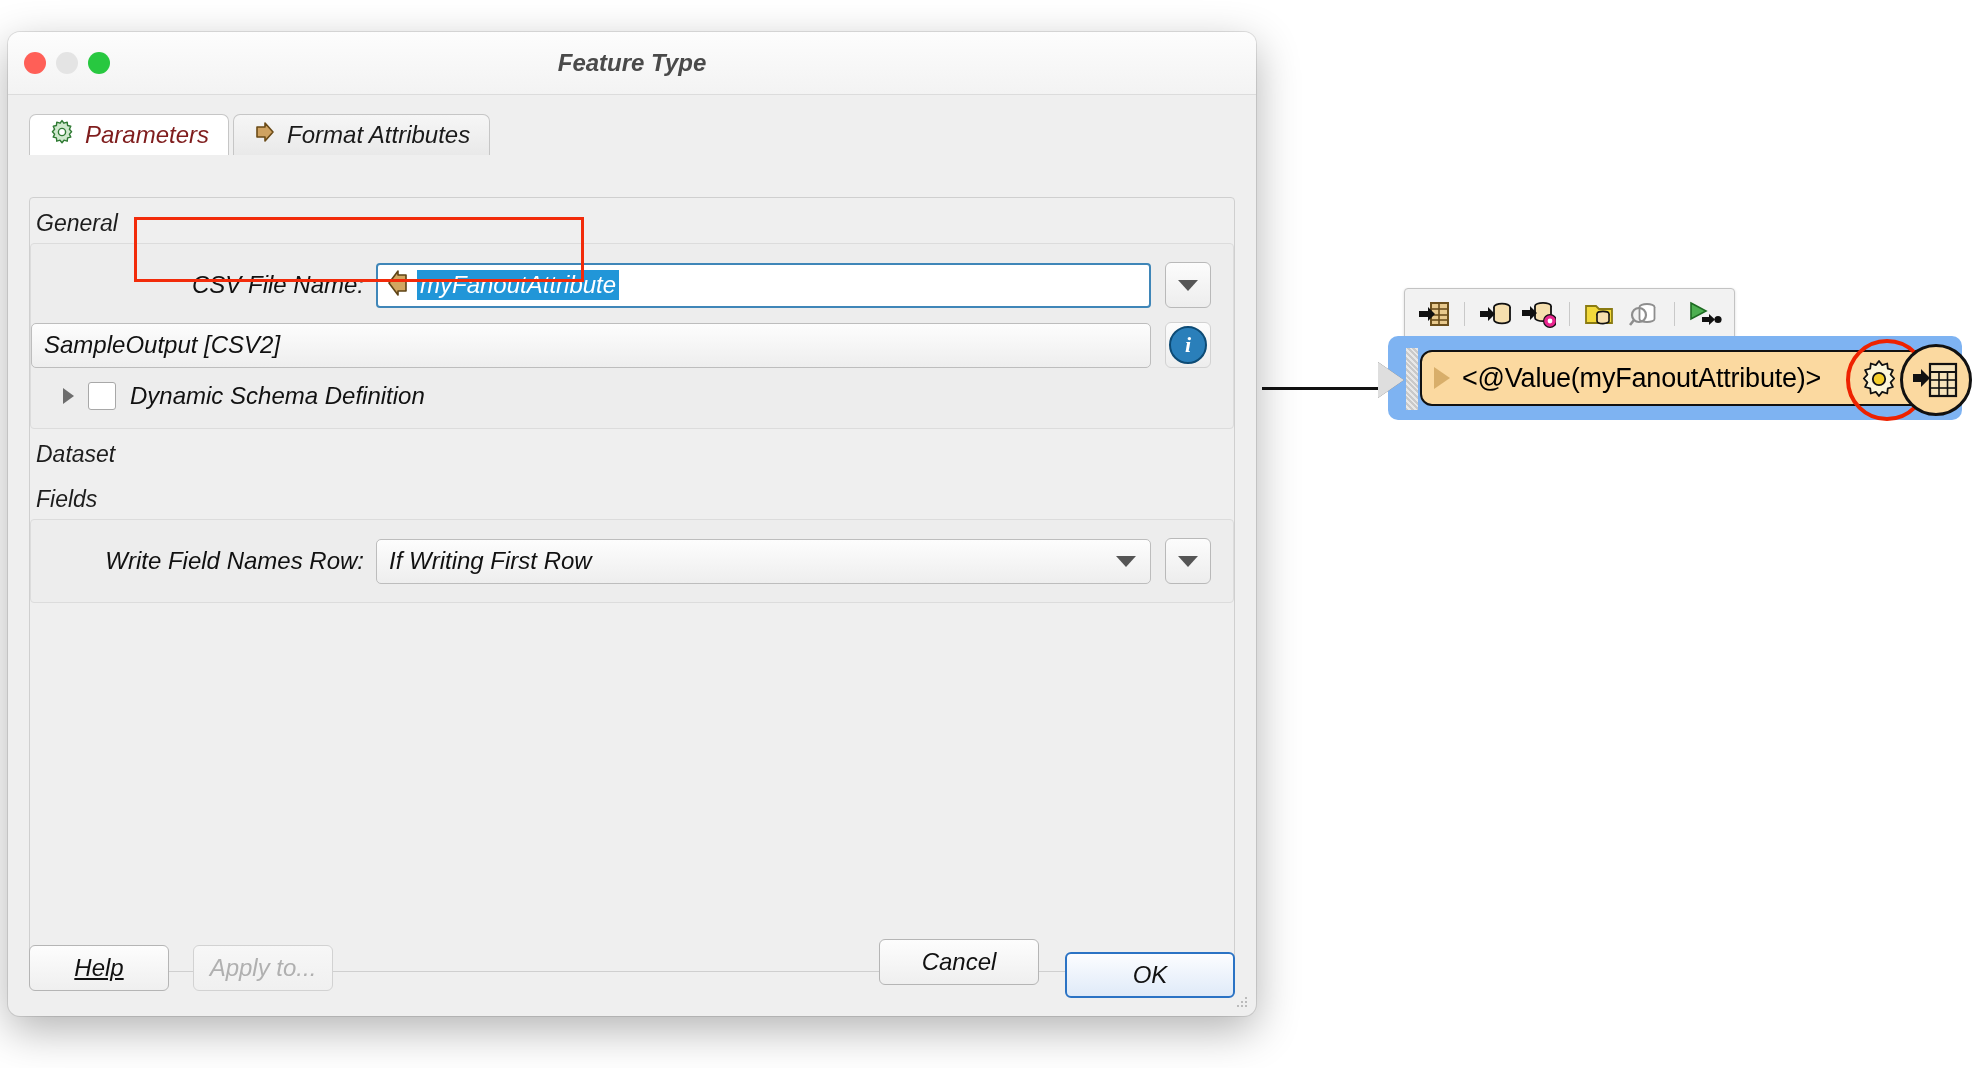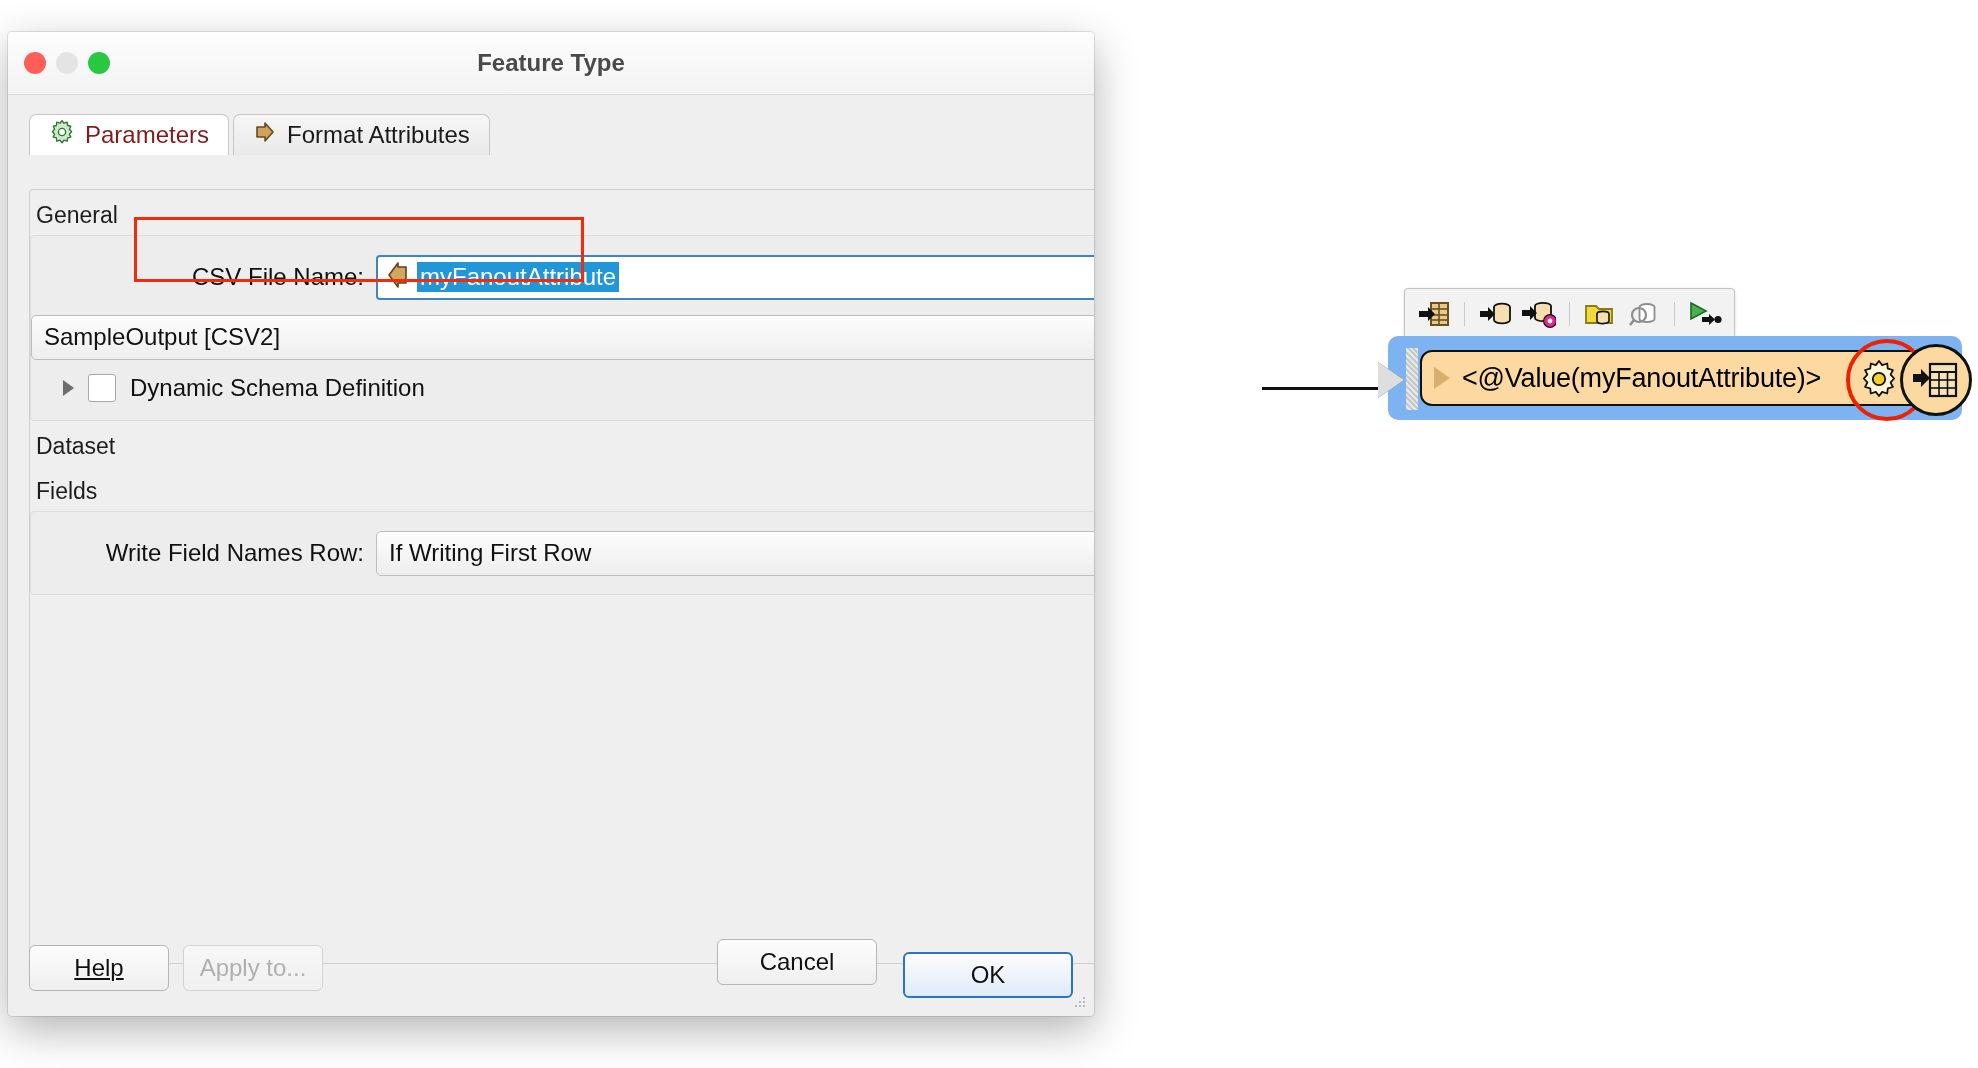--- a/index.html
+++ b/index.html
@@ -104,25 +104,26 @@
     padding:0 12px;
     gap:10px;
     box-shadow:0 1px 3px rgba(0,0,0,.15);
   }
   .tb-ico{width:34px;height:32px;display:flex;align-items:center;justify-content:center;}
   .tb-sep{width:1px;height:24px;background:#c9c9c9;margin:0 3px;}
 
   
   #dialog{
     position:absolute;left:8px;top:32px;
-    width:1086px;height:984px;
+    width:1248px;height:984px;
     background:#efefef;
-    border-radius:4px;
+    border-radius:12px;
     box-shadow:0 14px 44px rgba(0,0,0,.30), 0 0 0 1px rgba(0,0,0,.10);
     overflow:hidden;
+    font-style:italic;
   }
   #titlebar{
     height:62px;
     background:linear-gradient(#fdfdfd,#f3f3f3);
     border-bottom:1px solid #dcdcdc;
     position:relative;
     display:flex;align-items:center;justify-content:center;
   }
   .traffic{
     position:absolute;left:16px;top:50%;transform:translateY(-50%);
@@ -154,21 +155,21 @@
     font-size:24px;color:#1a1a1a;
   }
   .tab.active{
     background:#ffffff;
     border-color:#c6c6c6;
     color:#7f1d1d;
   }
 
   
   #panel{
-    position:absolute;left:21px;top:157px;
+    position:absolute;left:21px;top:165px;
     width:1206px;height:775px;
     background:#efefef;
     border:1px solid #cfcfcf;
     border-radius:4px;
     box-sizing:border-box;
   }
 
   .group-title{
     font-size:23px;color:#1d1d1d;
     padding:12px 0 6px 6px;
@@ -286,21 +287,21 @@
     display:flex;align-items:center;justify-content:center;
     box-sizing:border-box;
   }
   .btn.disabled{color:#b0b0b0;background:linear-gradient(#f7f7f7,#f0f0f0);border-color:#d2d2d2;}
   .btn.default{
     border:2px solid #2b73c4;
     background:linear-gradient(#fcfdff,#dfeaf8);
     margin-top:13px;
   }
   .btn u{text-underline-offset:2px;}
-  #left-btns{position:absolute;left:21px;display:flex;gap:14px;}
+  #left-btns{position:absolute;left:21px;display:flex;gap:24px;}
   #right-btns{position:absolute;right:21px;display:flex;gap:26px;}
   .resize-grip{
     position:absolute;right:6px;bottom:6px;
     width:14px;height:14px;
     background:
       radial-gradient(circle 1.4px at 2px 10px,#bbb 99%,transparent),
       radial-gradient(circle 1.4px at 6px 10px,#bbb 99%,transparent),
       radial-gradient(circle 1.4px at 10px 10px,#bbb 99%,transparent),
       radial-gradient(circle 1.4px at 6px 6px,#bbb 99%,transparent),
       radial-gradient(circle 1.4px at 10px 6px,#bbb 99%,transparent),

